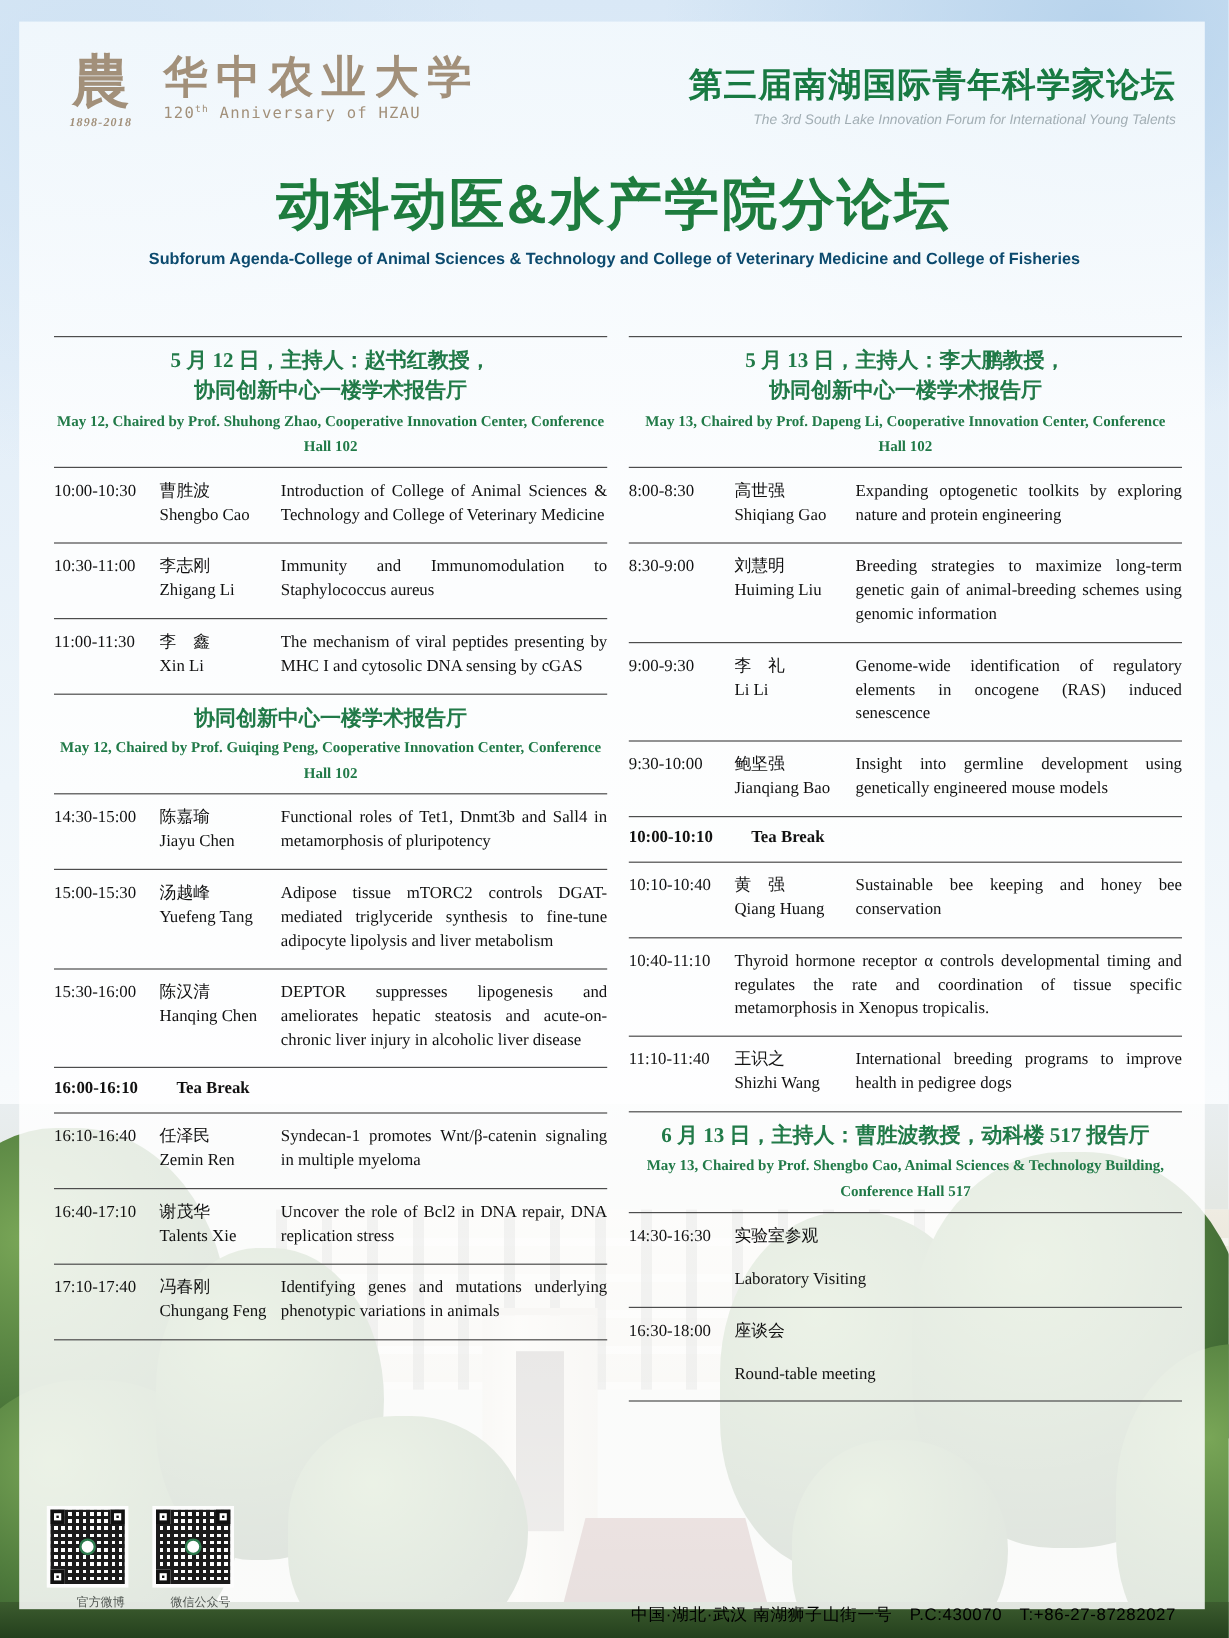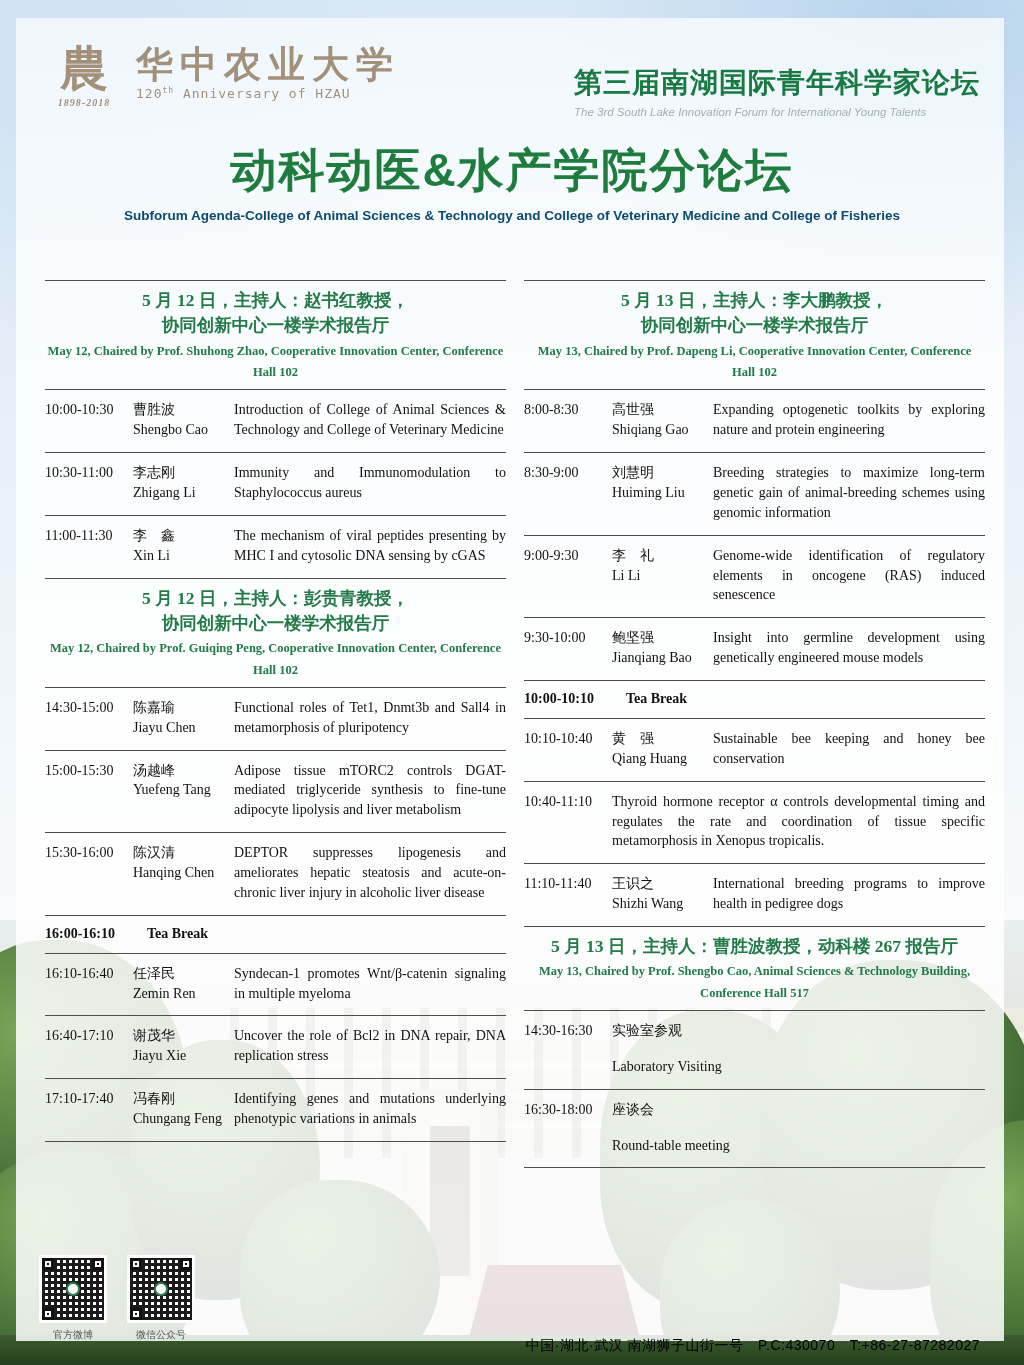--- a/index.html
+++ b/index.html
@@ -54,22 +54,22 @@
   .seal{width:64px;text-align:center;}
   .seal-glyph{font-size:48px;line-height:50px;font-weight:bold;font-family:"Liberation Serif",serif;}
   .seal-years{font-size:10px;font-style:italic;font-weight:bold;letter-spacing:1px;margin-top:3px;}
   .logo-right{margin-left:20px;}
   .logo-cn{font-size:37px;line-height:40px;font-weight:bold;letter-spacing:7px;
     font-family:"DejaVu Serif","Liberation Serif",serif;}
   .logo-anniv{font-size:13px;margin-top:2px;letter-spacing:1px;
     font-family:"DejaVu Sans Mono","Liberation Mono",monospace;}
   .logo-anniv sup{font-size:8px;}
 
-  .forum{position:absolute;right:44px;top:52px;
-    font-family:"Liberation Sans","DejaVu Sans",sans-serif;margin-top:12px;}
+  .forum{position:absolute;right:44px;top:52px;text-align:right;
+    font-family:"Liberation Sans","DejaVu Sans",sans-serif;}
   .forum-cn{font-size:28px;font-weight:bold;color:#187a42;letter-spacing:1px;}
   .forum-en{font-size:11.5px;color:#a2aeb4;margin-top:4px;font-style:italic;}
 
   .main-title{position:absolute;left:0;right:0;top:140px;text-align:center;
     font-family:"Liberation Sans","DejaVu Sans",sans-serif;
     font-size:46px;font-weight:bold;color:#1e7c3e;letter-spacing:2px;}
   .sub-title{position:absolute;left:0;right:0;top:208px;text-align:center;
     font-family:"Liberation Sans","DejaVu Sans",sans-serif;
     font-size:13.5px;font-weight:bold;color:#0c4a6e;}
 
@@ -85,21 +85,21 @@
   .row .time{width:88px;flex:none;}
   .row .name{width:97px;flex:none;padding-right:4px;}
   .row .talk-title{flex:1;text-align:justify;}
   .row.tea{font-weight:bold;padding:8px 0 9px;}
   .row.tea .tea-label{margin-left:14px;}
   .row.activity .act{flex:1;}
   .row.activity .act-en{margin-top:16px;}
 
   
   .qr-block{position:absolute;left:42px;top:1258px;display:flex;gap:26px;z-index:3;}
-  .qr-item{text-align:center;}
+  .qr-item{text-align:right;}
   .qr{width:62px;height:62px;background-color:#fdfdfd;position:relative;
     background-image:
       repeating-linear-gradient(0deg,#1b1b1b 0 3px,rgba(0,0,0,0) 3px 6px),
       repeating-linear-gradient(90deg,#1b1b1b 0 3px,rgba(0,0,0,0) 3px 6px);
     outline:3px solid #fdfdfd;}
   .fp{position:absolute;width:12px;height:12px;border:3px solid #111;background:#fff;box-sizing:border-box;}
   .fp.tl{left:0;top:0;}.fp.tr{right:0;top:0;}.fp.bl{left:0;bottom:0;}
   .fp::after{content:"";position:absolute;left:2px;top:2px;width:2px;height:2px;background:#111;}
   .qr-center{position:absolute;left:24px;top:24px;width:14px;height:14px;border-radius:50%;
     background:#fff;border:2px solid #2e7d4f;box-sizing:border-box;}
@@ -192,21 +192,20 @@
       <div>Xin Li</div>
     </div>
     <div class="talk-title">The mechanism of viral peptides presenting by MHC I and cytosolic DNA sensing by cGAS</div>
   </div>
 </div>
   </div>
 
   <div class="section">
     <div class="sec-header">
       <div class="sec-h-cn">
-                <div>5 月 12 日，主持人：彭贵青教授，</div>
                 <div>协同创新中心一楼学术报告厅</div>
               </div>
       <div class="sec-h-en">May 12, Chaired by Prof. Guiqing Peng, Cooperative Innovation Center, Conference Hall 102</div>
     </div>
     <div>
   <div class="row talk">
     <div class="time">14:30-15:00</div>
     <div class="name">
       <div>陈嘉瑜</div>
       <div>Jiayu Chen</div>
@@ -243,21 +242,21 @@
       <div>任泽民</div>
       <div>Zemin Ren</div>
     </div>
     <div class="talk-title">Syndecan-1 promotes Wnt/β-catenin signaling in multiple myeloma</div>
   </div>
 
   <div class="row talk">
     <div class="time">16:40-17:10</div>
     <div class="name">
       <div>谢茂华</div>
-      <div>Jiayu Xie</div>
+      <div>Talents Xie</div>
     </div>
     <div class="talk-title">Uncover the role of Bcl2 in DNA repair, DNA replication stress</div>
   </div>
 
   <div class="row talk">
     <div class="time">17:10-17:40</div>
     <div class="name">
       <div>冯春刚</div>
       <div>Chungang Feng</div>
     </div>
@@ -338,21 +337,21 @@
       <div>Shizhi Wang</div>
     </div>
     <div class="talk-title">International breeding programs to improve health in pedigree dogs</div>
   </div>
 </div>
   </div>
 
   <div class="section">
     <div class="sec-header">
       <div class="sec-h-cn">
-                <div>5 月 13 日，主持人：曹胜波教授，动科楼 267 报告厅</div>
+                <div>6 月 13 日，主持人：曹胜波教授，动科楼 517 报告厅</div>
               </div>
       <div class="sec-h-en">May 13, Chaired by Prof. Shengbo Cao, Animal Sciences &amp; Technology Building, Conference Hall 517</div>
     </div>
     <div>
   <div class="row activity">
     <div class="time">14:30-16:30</div>
     <div class="act">
       <div>实验室参观</div>
       <div class="act-en">Laboratory Visiting</div>
     </div>

